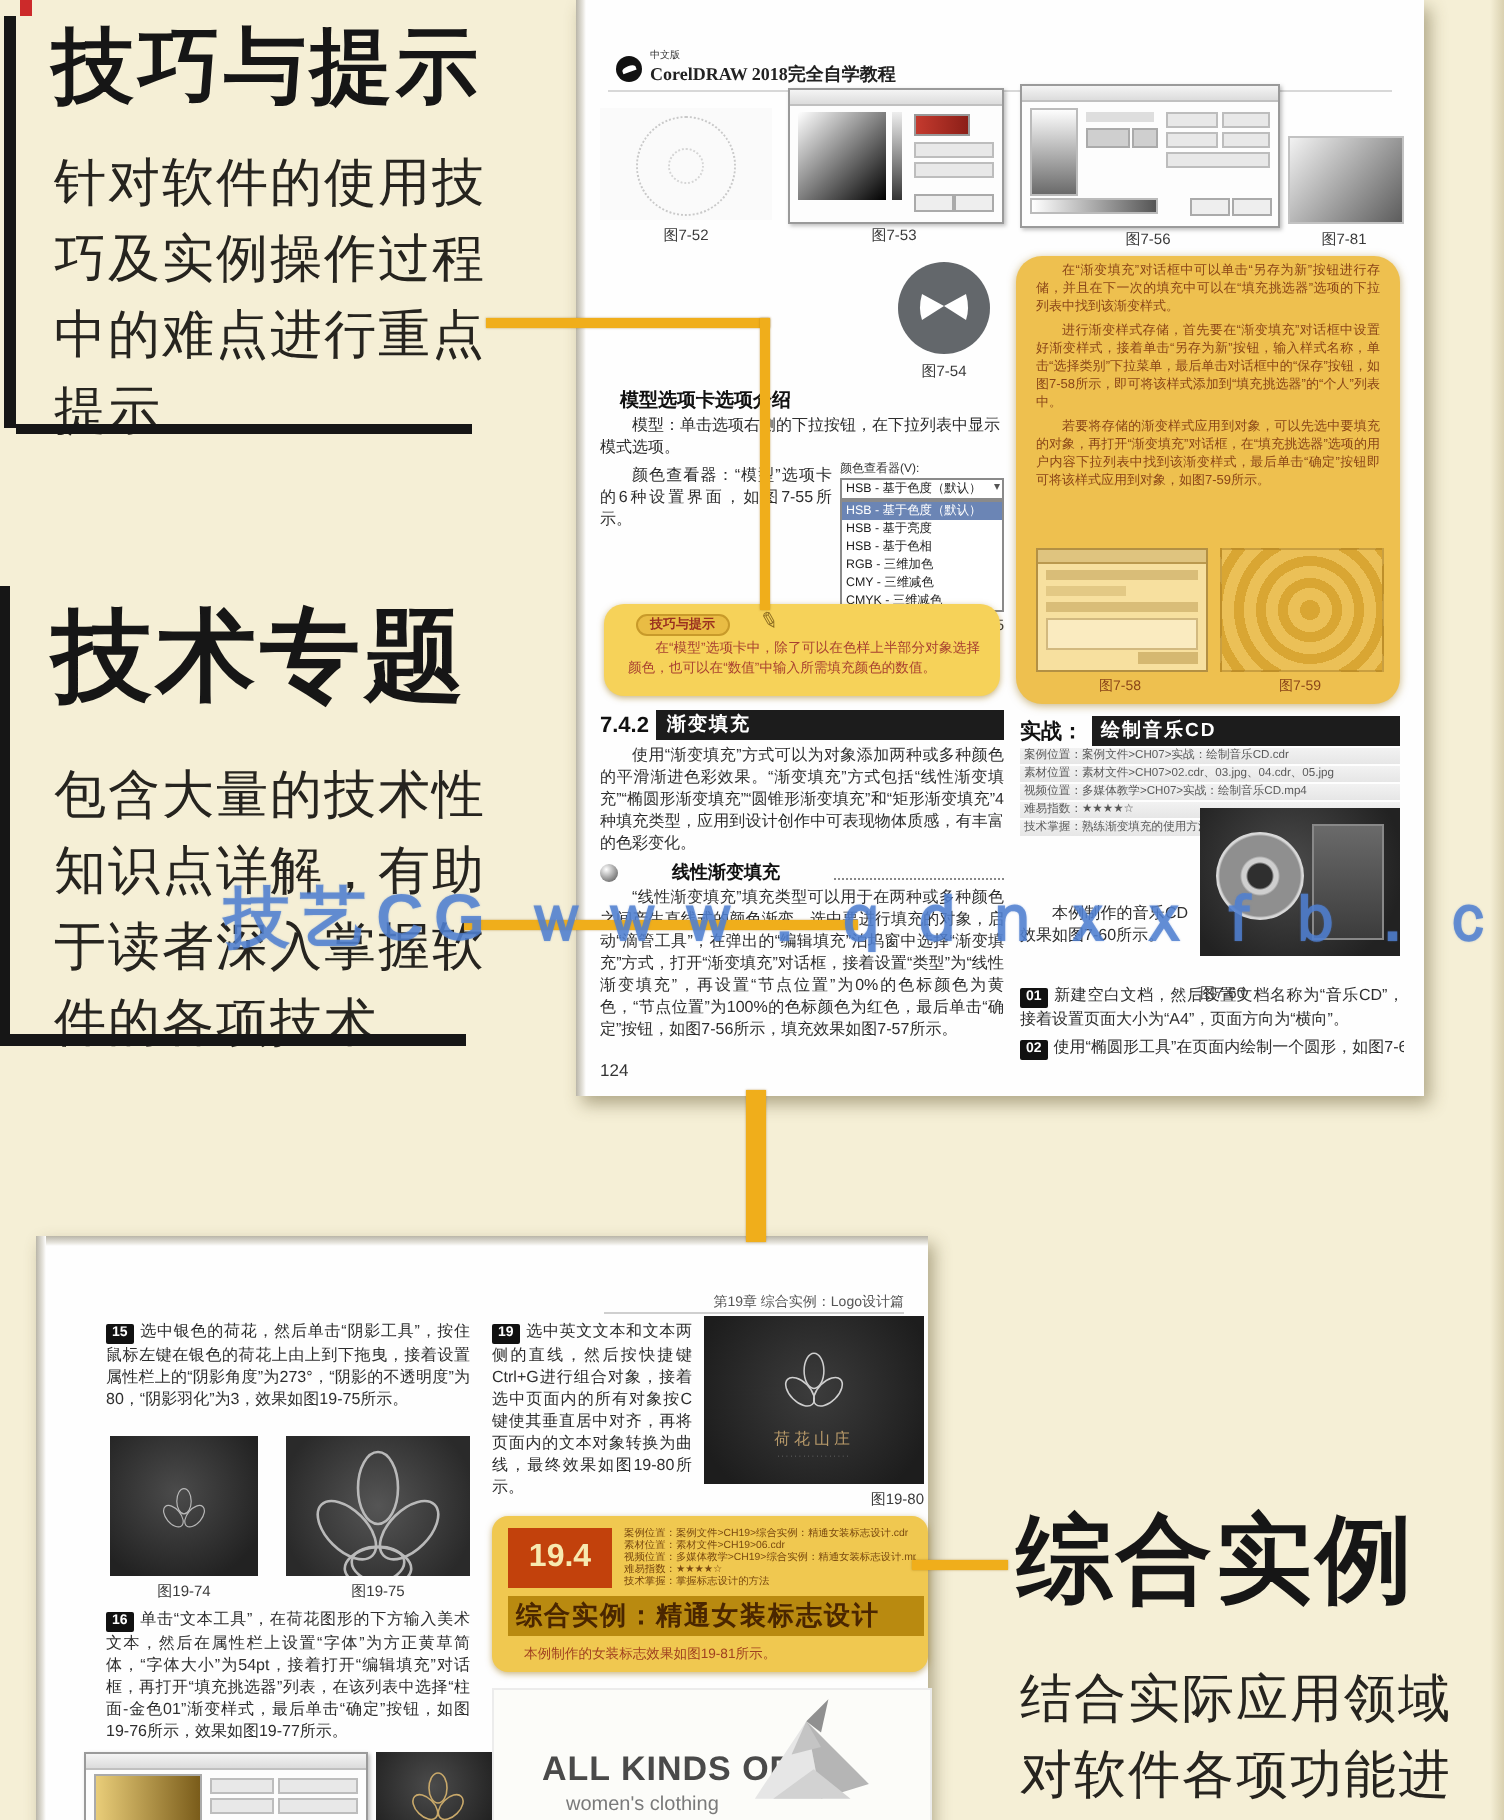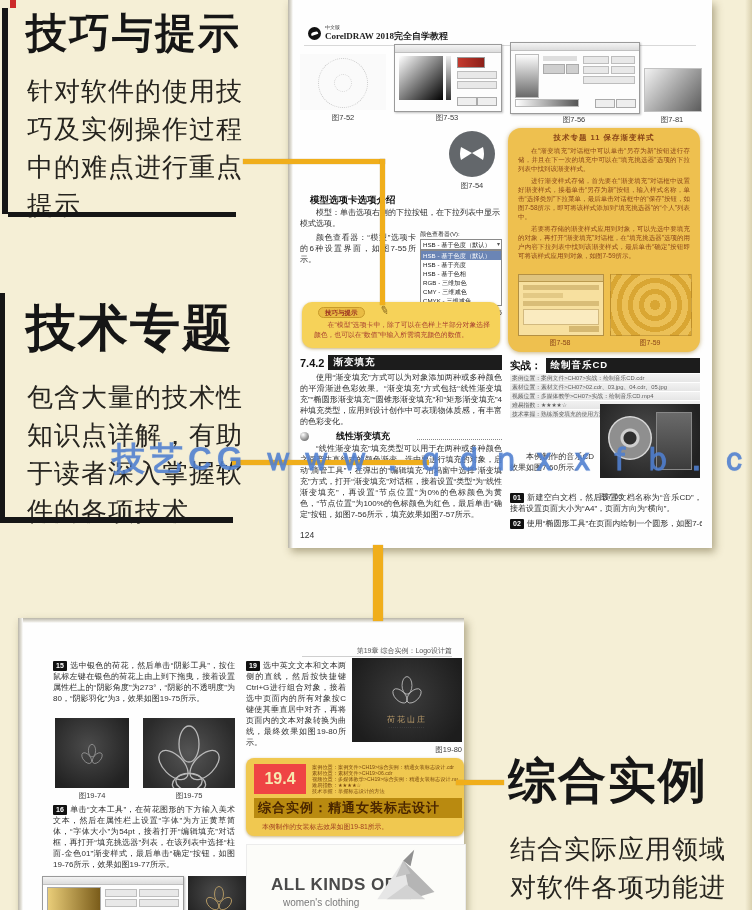--- a/index.html
+++ b/index.html
@@ -154,21 +154,20 @@
 
     <div class="abs" style="left:12px;top:430px;width:202px;display:flex;align-items:center;gap:24px;">
       <span style="width:9px;height:9px;border-radius:50%;background:radial-gradient(circle at 35% 30%,#fff,#9a9a9a 55%,#4a4a4a);margin-right:3px;"></span>
       <span style="font-size:9px;font-weight:bold;color:#111;white-space:nowrap;">线性渐变填充</span>
       <span style="flex:1;border-bottom:1px dotted #888;margin-left:3px;height:6px;"></span>
     </div>
     <div class="abs body-txt indent" style="left:12px;top:443px;width:202px;">“线性渐变填充”填充类型可以用于在两种或多种颜色之间产生直线式的颜色渐变。选中要进行填充的对象，启动“滴管工具”，在弹出的“编辑填充”泊坞窗中选择“渐变填充”方式，打开“渐变填充”对话框，接着设置“类型”为“线性渐变填充”，再设置“节点位置”为0%的色标颜色为黄色，“节点位置”为100%的色标颜色为红色，最后单击“确定”按钮，如图7-56所示，填充效果如图7-57所示。</div>
     <div class="abs" style="left:12px;top:530px;font-size:8.5px;color:#333;">124</div>
 
     <div class="abs tech-box" style="left:220px;top:128px;width:192px;height:224px;">
-      <div style="text-align:center;font-size:7.5px;font-weight:bold;padding-top:5px;letter-spacing:1px;">技术专题 11 保存渐变样式</div>
       <div style="margin-top:3px;">
         <p>在“渐变填充”对话框中可以单击“另存为新”按钮进行存储，并且在下一次的填充中可以在“填充挑选器”选项的下拉列表中找到该渐变样式。</p>
         <p>进行渐变样式存储，首先要在“渐变填充”对话框中设置好渐变样式，接着单击“另存为新”按钮，输入样式名称，单击“选择类别”下拉菜单，最后单击对话框中的“保存”按钮，如图7-58所示，即可将该样式添加到“填充挑选器”的“个人”列表中。</p>
         <p>若要将存储的渐变样式应用到对象，可以先选中要填充的对象，再打开“渐变填充”对话框，在“填充挑选器”选项的用户内容下拉列表中找到该渐变样式，最后单击“确定”按钮即可将该样式应用到对象，如图7-59所示。</p>
       </div>
       <div style="position:absolute;left:10px;top:146px;width:84px;height:60px;background:rgba(255,250,225,.55);border:1px solid rgba(150,110,30,.7);">
         <div style="height:6px;background:rgba(150,110,30,.25);border-bottom:1px solid rgba(150,110,30,.5);"></div>
         <div style="margin:3px 4px;height:5px;background:rgba(150,110,30,.3);"></div>
         <div style="margin:3px 4px;height:5px;background:rgba(150,110,30,.2);width:40px;"></div>
         <div style="margin:3px 4px;height:5px;background:rgba(150,110,30,.3);"></div>
@@ -262,21 +261,21 @@
             <ellipse cx="-14" cy="-4" rx="9" ry="16" transform="rotate(-45)"></ellipse>
             <ellipse cx="14" cy="-4" rx="9" ry="16" transform="rotate(45)"></ellipse>
           </g>
         </svg>
       <span style="position:absolute;left:0;right:0;top:56px;text-align:center;font-size:8px;color:#b89a6a;font-family:'Liberation Serif',serif;letter-spacing:2px;">荷花山庄</span>
       <span style="position:absolute;left:0;right:0;top:68px;text-align:center;font-size:3.5px;color:#8d8d8d;letter-spacing:1px;">·················</span>
     </div>
     <div class="abs cap" style="left:334px;top:127px;width:110px;text-align:right;">图19-80</div>
 
     <div class="abs" style="left:228px;top:140px;width:218px;height:78px;background:#f0c850;border-radius:8px;box-shadow:0 1px 3px rgba(150,110,10,.5);">
-      <div style="position:absolute;left:8px;top:6px;width:52px;height:30px;background:#ef4444;color:#f7e9b0;font-size:16px;font-weight:bold;text-align:center;line-height:30px;">19.4</div>
+      <div style="position:absolute;left:8px;top:6px;width:52px;height:30px;background:#c2410c;color:#f7e9b0;font-size:16px;font-weight:bold;text-align:center;line-height:30px;">19.4</div>
       <div style="position:absolute;left:66px;top:6px;right:6px;">
         <div style="font-size:5.2px;line-height:6px;color:#7a4a10;white-space:nowrap;overflow:hidden;">案例位置：案例文件&gt;CH19&gt;综合实例：精通女装标志设计.cdr</div>
         <div style="font-size:5.2px;line-height:6px;color:#7a4a10;white-space:nowrap;overflow:hidden;">素材位置：素材文件&gt;CH19&gt;06.cdr</div>
         <div style="font-size:5.2px;line-height:6px;color:#7a4a10;white-space:nowrap;overflow:hidden;">视频位置：多媒体教学&gt;CH19&gt;综合实例：精通女装标志设计.mp4</div>
         <div style="font-size:5.2px;line-height:6px;color:#7a4a10;white-space:nowrap;overflow:hidden;">难易指数：★★★★☆</div>
         <div style="font-size:5.2px;line-height:6px;color:#7a4a10;white-space:nowrap;overflow:hidden;">技术掌握：掌握标志设计的方法</div>
       </div>
       <div style="position:absolute;left:8px;top:40px;width:204px;height:20px;background:#b98a10;color:#4a2600;font-size:13px;font-weight:bold;line-height:20px;padding-left:4px;letter-spacing:1px;">综合实例：精通女装标志设计</div>
       <div style="position:absolute;left:16px;top:64px;font-size:6.8px;color:#a04020;">本例制作的女装标志效果如图19-81所示。</div>
     </div>

